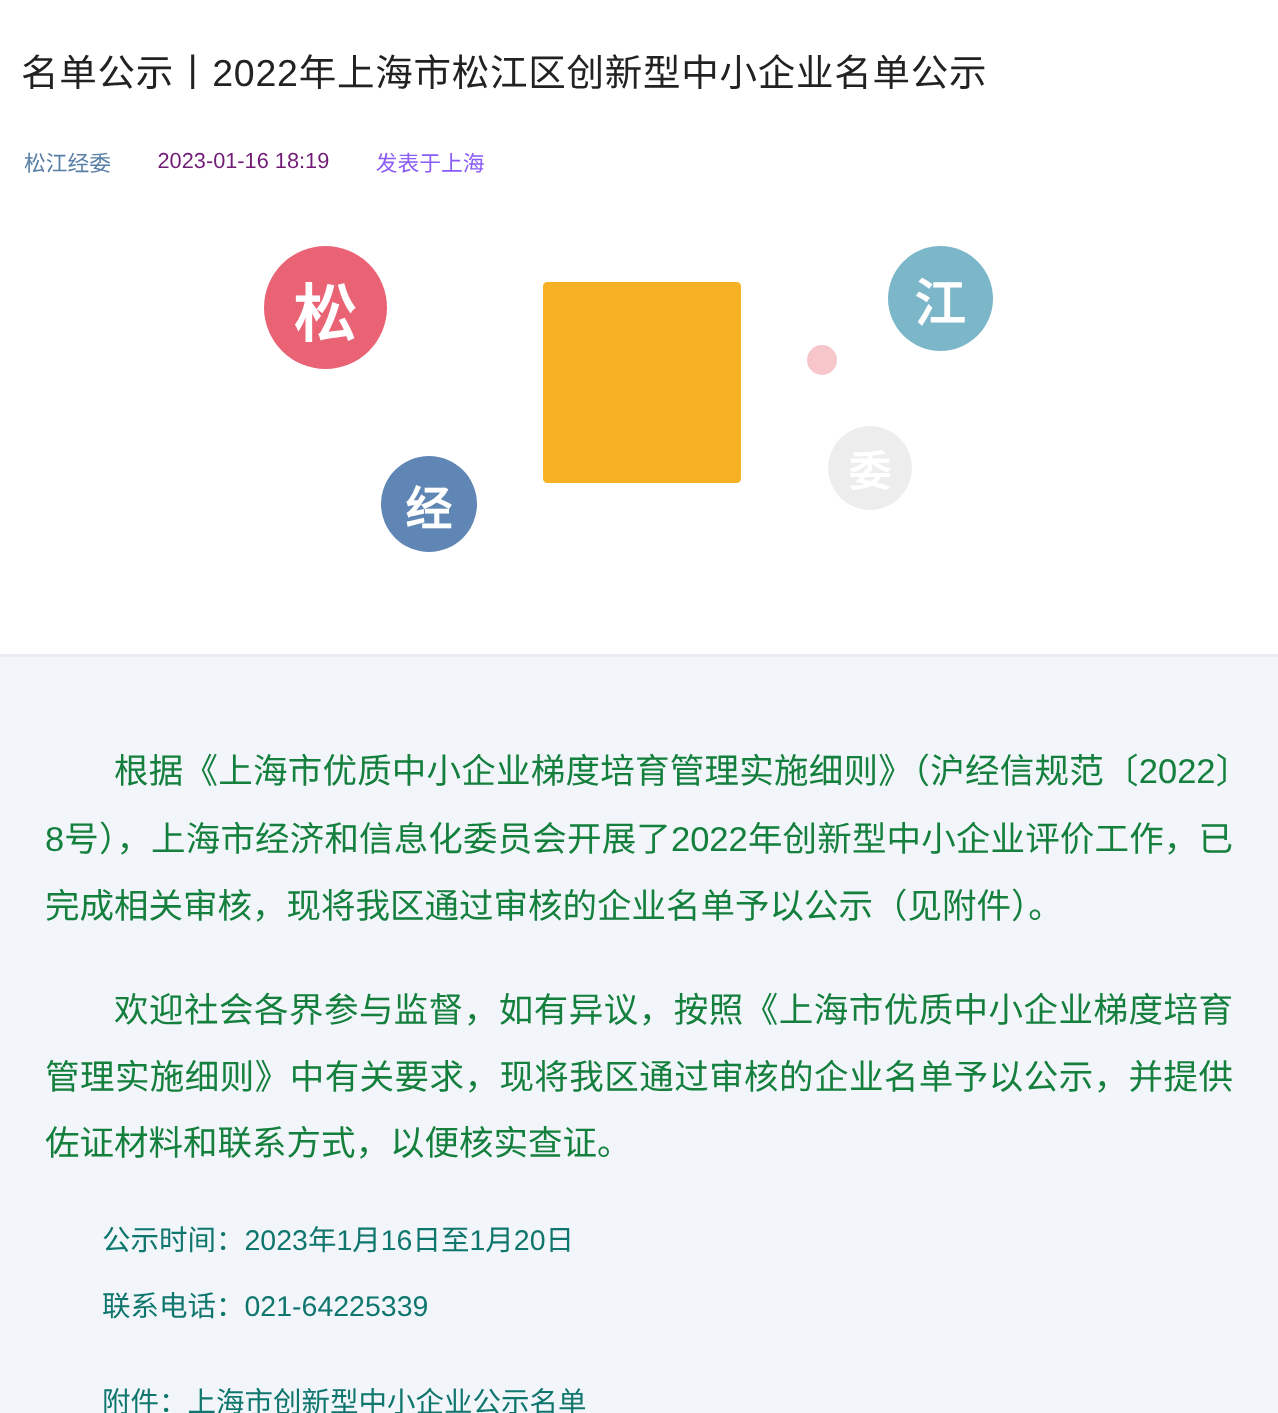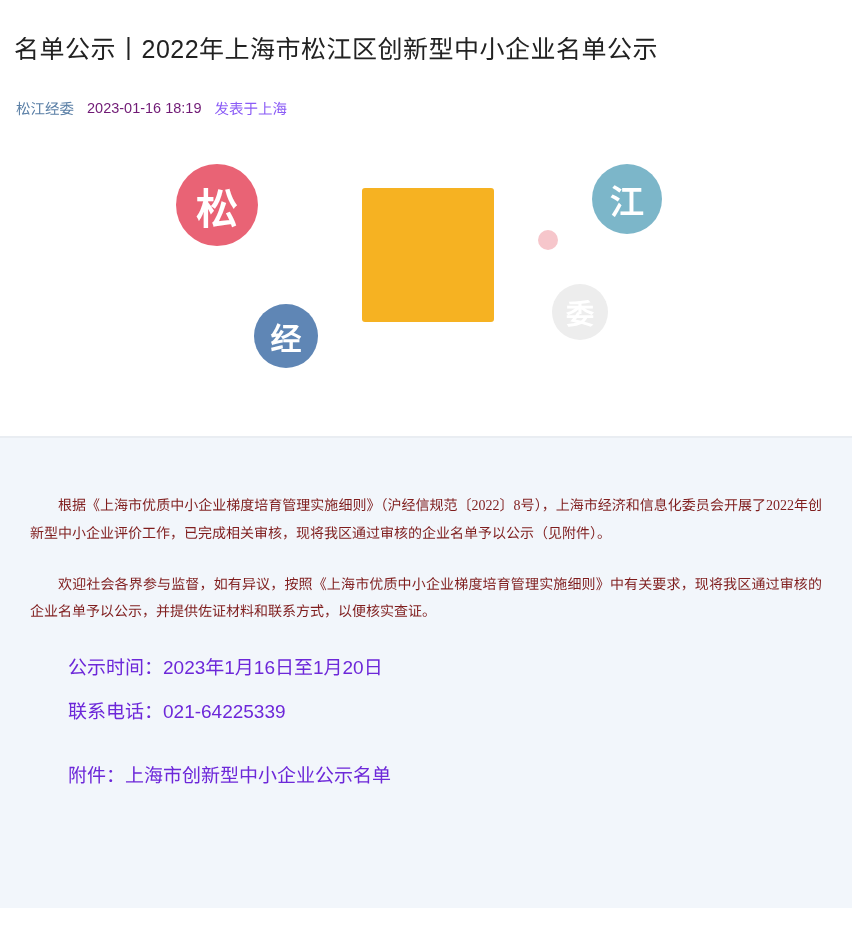--- a/index.html
+++ b/index.html
@@ -27,21 +27,21 @@
     font-size: 25px;
     font-weight: normal;
     color: #222222;
     letter-spacing: 0.5px;
     padding: 16px 14px 0 14px;
     line-height: 1.35;
   }
   .meta-row {
     display: flex;
     align-items: center;
-    gap: 13px;
+    gap: 31px;
     padding: 14px 14px 0 16px;
     font-size: 14.5px;
   }
   .meta-account {
     color: #5a7fa6;
   }
   .meta-date {
     color: #701a75;
   }
   .meta-location {
@@ -127,32 +127,31 @@
 
   
   .body-panel {
     background: #f2f6fb;
     padding: 54px 30px 20px 30px;
     min-height: 470px;
     box-sizing: border-box;
     position: relative;
   }
   .para {
-    font-size: 14px;
+    font-size: 23px;
     line-height: 1.95;
-    color: #7f1d1d;
+    color: #15803d;
     text-align: justify;
     margin: 0 0 24px 0;
     text-indent: 2em;
-    font-family: Liberation Serif, serif;
   }
   .info-line {
     font-size: 19px;
     line-height: 2.0;
-    color: #6d28d9;
+    color: #0f766e;
     margin: 0 0 6px 0;
     text-indent: 2em;
   }
   .info-line.attachment {
     margin-top: 26px;
   }
 </style>
 </head>
 <body>
 

